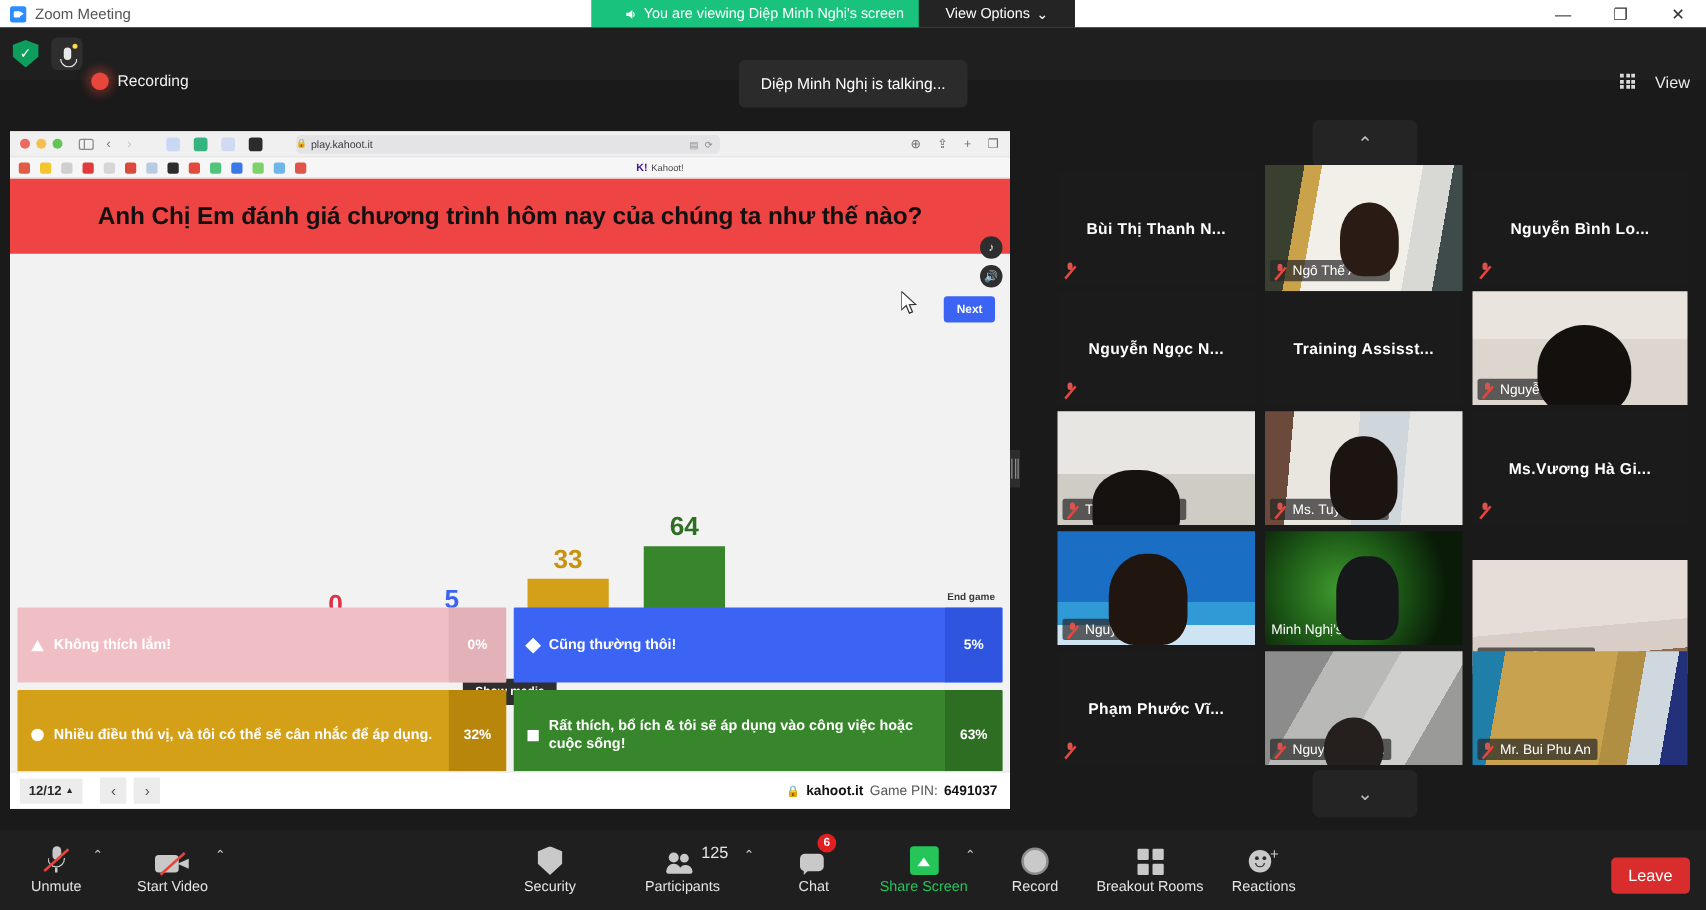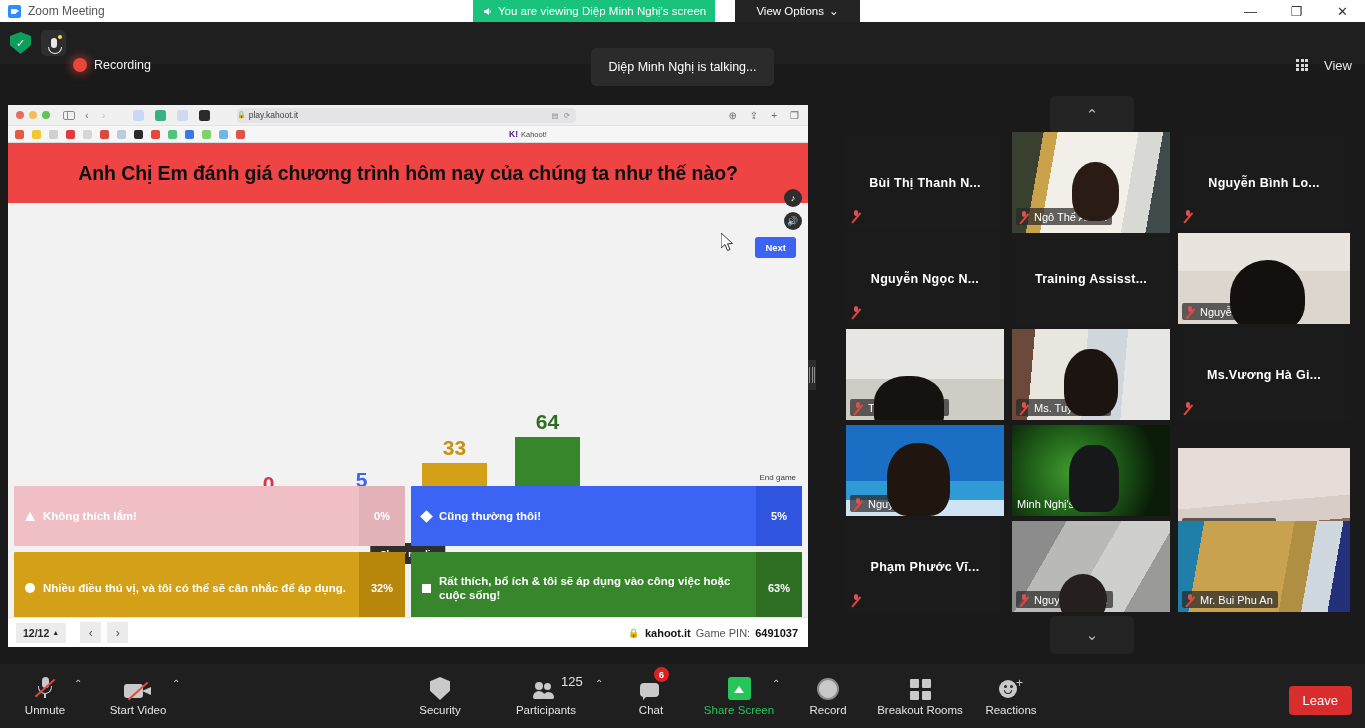--- a/index.html
+++ b/index.html
@@ -25,21 +25,21 @@
   }
   .tb-logo::before {
     content: ""; position: absolute; left: 7.5px; top: 4.5px;
     width: 0; height: 0; border-top: 2px solid transparent;
     border-bottom: 2px solid transparent; border-left: 3px solid #fff;
   }
   .tb-title { margin-left: 7px; font-size: 12px; color: #555; }
   .viewing-banner {
     position: absolute; left: 473px; top: 0; height: 22px;
     background: #19c37d; color: #fff; font-size: 11.5px;
-    display: flex; align-items: center; padding: 0 9px; gap: 5px;
+    display: flex; align-items: center; padding: 0 26px; gap: 5px;
   }
   .view-options {
     position: absolute; left: 735px; top: 0; height: 22px; width: 125px;
     background: #242424; color: #fff; font-size: 11.5px;
     display: flex; align-items: center; justify-content: center; gap: 5px;
   }
   .win-ctl {
     position: absolute; top: 0; height: 22px; width: 45px;
     display: flex; align-items: center; justify-content: center;
     color: #333; font-size: 13px;
@@ -162,21 +162,21 @@
   .kh-circ {
     width: 18px; height: 18px; border-radius: 50%; background: #2e2e2e;
     display: flex; align-items: center; justify-content: center; color: #fff; font-size: 9px;
   }
   .kh-next {
     position: absolute; right: 12px; top: 94px; background: #3c64f4; color: #fff;
     font-size: 9.5px; font-weight: bold; padding: 5px 10px; border-radius: 3px;
   }
   .kh-endgame {
     position: absolute; right: 12px; top: 330px; font-size: 8px;
-    font-weight: normal; color: #3a3a3a;
+    font-weight: bold; color: #3a3a3a;
   }
 
   
   .kh-bars {
     position: absolute; left: 0; right: 0; top: 145px; height: 250px;
     display: flex; align-items: flex-end; justify-content: center; gap: 28px;
   }
   .barcol { width: 65px; display: flex; flex-direction: column; align-items: center; }
   .barnum { font-size: 21px; font-weight: bold; margin-bottom: 3px; }
   .barfill { width: 65px; }

